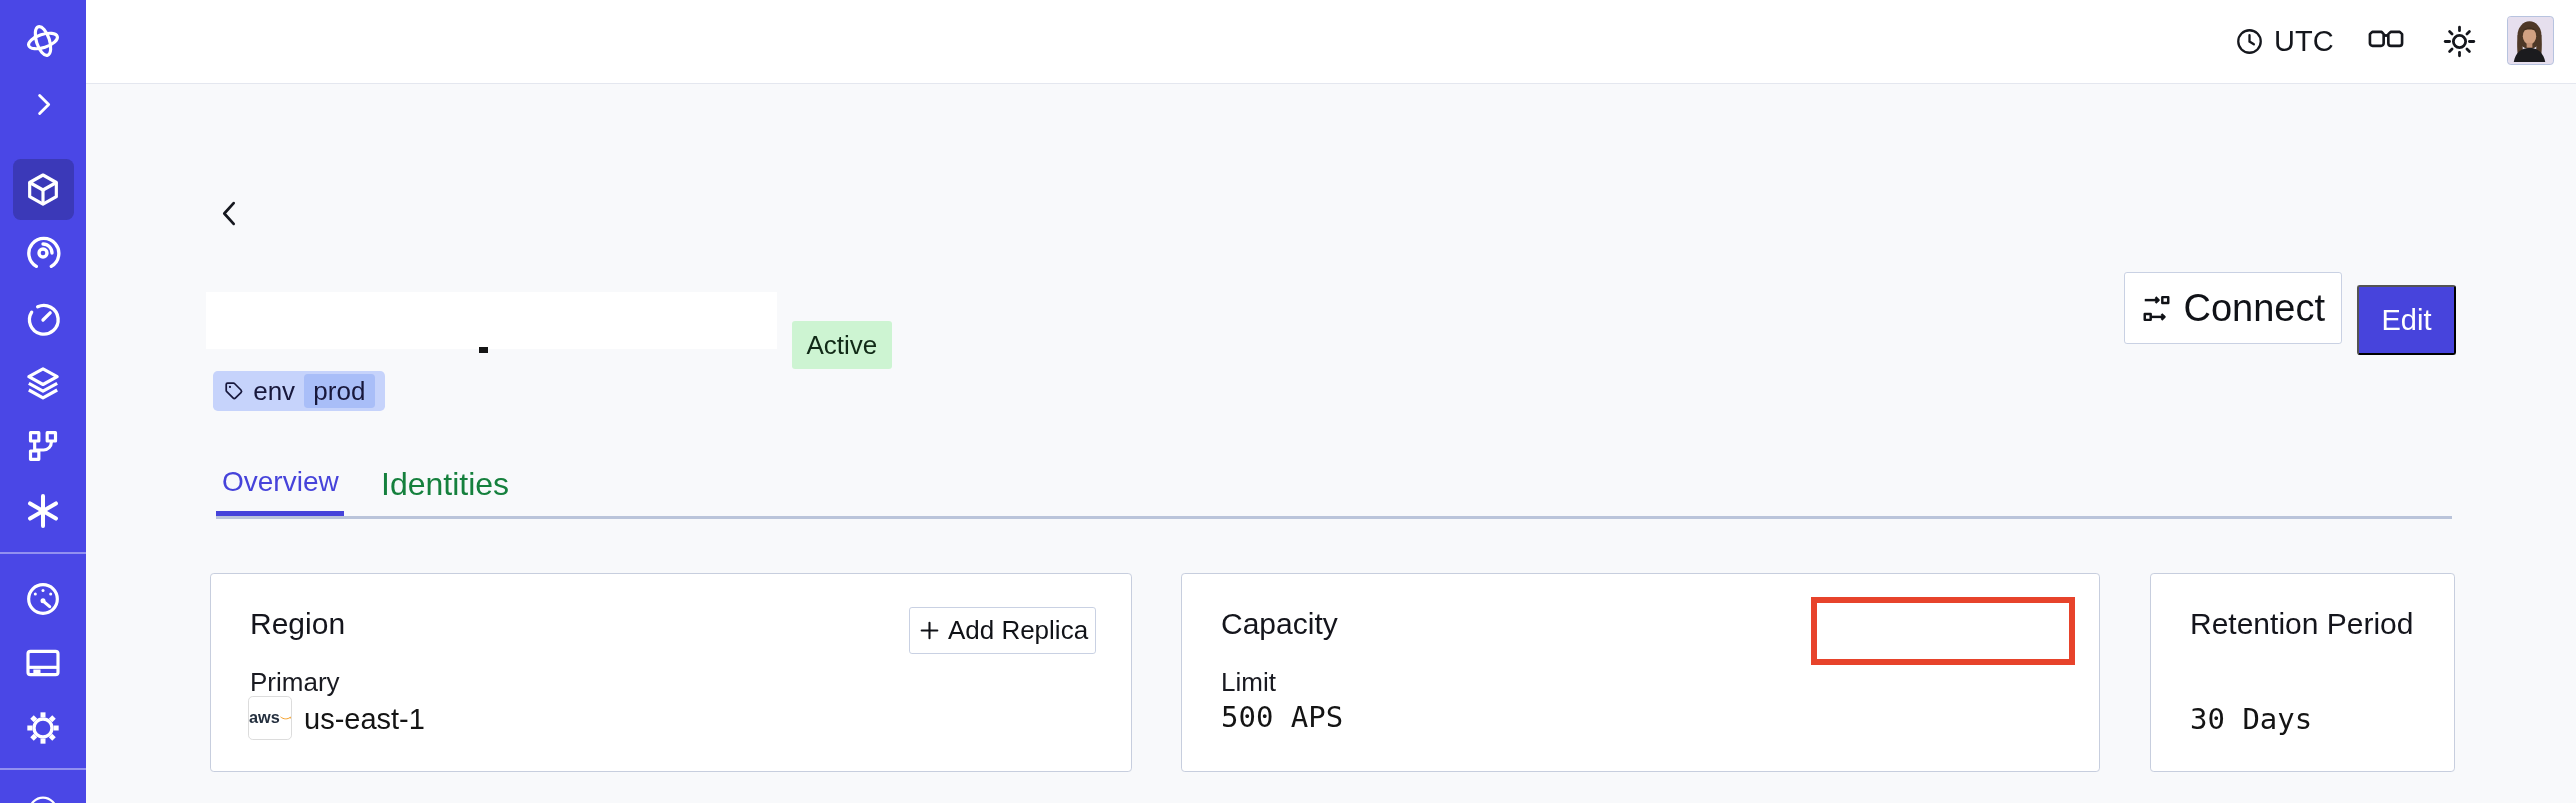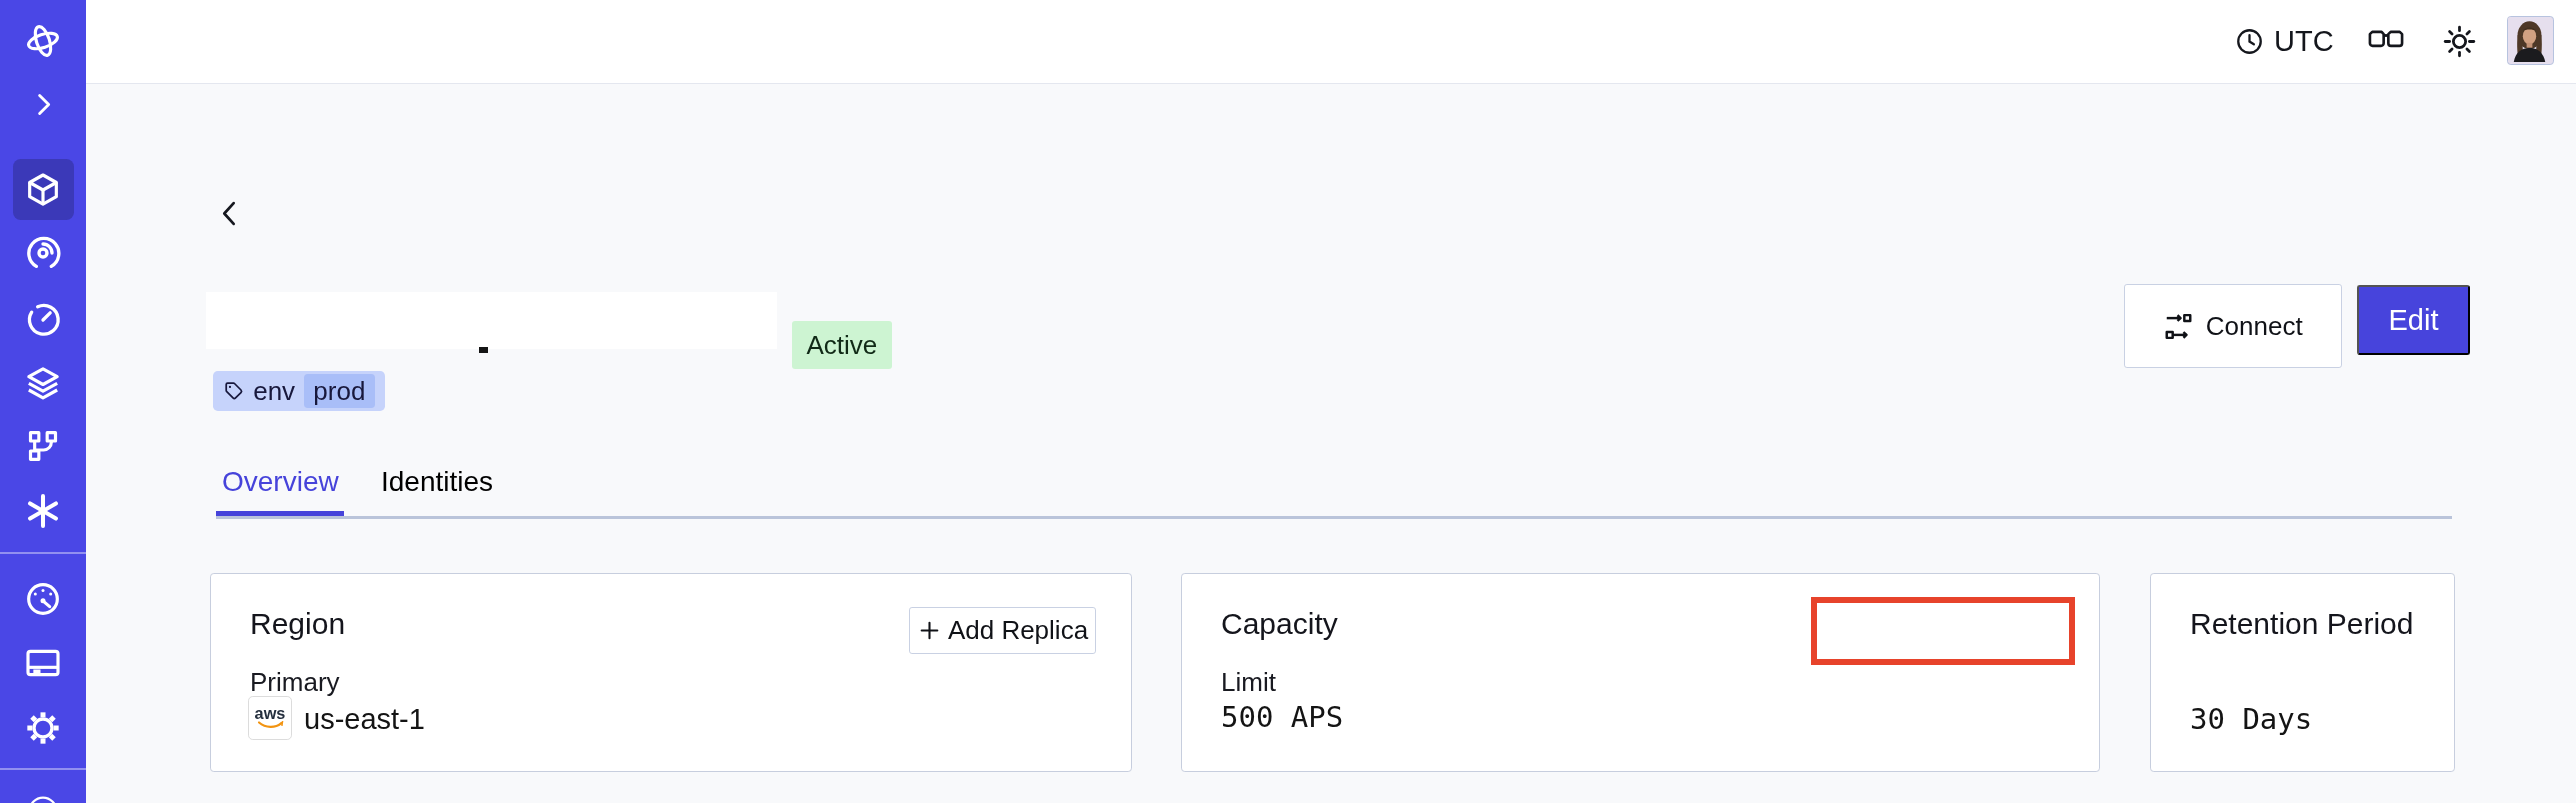--- a/index.html
+++ b/index.html
@@ -31,42 +31,42 @@
   
   .redact { position:absolute; left:206px; top:292px; width:571px; height:57px; background:#ffffff; }
   .redact-dot { position:absolute; left:479px; top:347px; width:8.6px; height:5.8px; background:#151515; }
   .status-badge { position:absolute; left:792px; top:321px; height:48px; padding:0 14.4px; background:#cdf4d2; border-radius:3px; display:flex; align-items:center; font-size:26px; color:#112a17; }
   .tag-chip { position:absolute; left:213px; top:371px; height:40px; padding:0 10.5px 0 9.6px; background:#c6d3fb; border-radius:4.8px; display:flex; align-items:center; gap:8.6px; color:#18183c; }
   .tag-chip .k { font-size:26px; }
   .tag-chip .v { background:#a9bef8; border-radius:3.8px; padding:1.9px 9.6px; font-size:26px; }
 
   
   .btn { display:flex; align-items:center; justify-content:center; gap:11.5px; background:#fff; border:1.9px solid #c9d1e3; border-radius:2.9px; font-weight:500; color:#101217; cursor:pointer; }
-  .connect-btn { position:absolute; left:2124px; top:284px; width:218px; height:84px; font-size:26px; }
-  .edit-btn { position:absolute; left:2357px; top:285px; width:113px; height:70px; background:#4744dc; border-radius:2.9px; color:#fff; font-size:29px; font-weight:500; display:flex; align-items:center; justify-content:center; cursor:pointer; }
+  .connect-btn { position:absolute; left:2124px; top:272px; width:218px; height:72px; font-size:38px; }
+  .edit-btn { position:absolute; left:2357px; top:285px; width:99px; height:70px; background:#4744dc; border-radius:2.9px; color:#fff; font-size:29px; font-weight:500; display:flex; align-items:center; justify-content:center; cursor:pointer; }
 
   
   .tab-overview { position:absolute; left:222px; top:466px; font-size:28px; font-weight:500; color:#4643da; cursor:pointer; }
-  .tab-identities { position:absolute; left:381px; top:466px; font-size:28px; color:#000000; cursor:pointer; }
+  .tab-identities { position:absolute; left:381px; top:466px; font-size:32px; color:#15803d; cursor:pointer; }
   .tab-underline { position:absolute; left:216px; top:511px; width:128px; height:4.8px; background:#4643da; }
   .tab-line { position:absolute; left:216px; top:516px; width:2236px; height:2.9px; background:#bac4da; }
 
   
   .card { position:absolute; top:573px; height:199px; background:#fff; border:1.9px solid #c7cede; border-radius:3.8px; }
   .card-region { left:210px; width:922px; }
   .card-capacity { left:1181px; width:919px; }
   .card-retention { left:2150px; width:305px; }
   .card-title { position:absolute; font-size:30px; font-weight:500; color:#14151c; line-height:38px; }
   .card-label { position:absolute; font-size:26px; color:#191a21; line-height:31px; }
   .mono-value { position:absolute; font-family:"DejaVu Sans Mono", monospace; font-size:29px; color:#141414; line-height:36px; }
 
   .t-region { left:250px; top:605px; }
   .add-replica { position:absolute; left:909px; top:607px; width:187px; height:47px; font-size:26px; gap:6px; }
   .l-primary { left:250px; top:667px; }
-  .aws-chip { position:absolute; left:248px; top:696px; width:44px; height:44px; background:#fff; border:1.9px solid #dcdcdc; border-radius:4.8px; display:flex; flex-direction:column; align-items:center; justify-content:center; }
+  .aws-chip { position:absolute; left:248px; top:696px; width:44px; height:44px; background:#fff; border:1.9px solid #dcdcdc; border-radius:4.8px; display:flex; flex-direction:row; align-items:center; justify-content:center; }
   .aws-word { font-size:16.3px; font-weight:700; color:#242f3e; line-height:15.3px; letter-spacing:0; }
   .v-region { position:absolute; left:304px; top:701px; font-size:29px; color:#141414; line-height:36px; }
 
   .t-capacity { left:1221px; top:605px; }
   .ondemand { position:absolute; left:1349px; top:606px; height:42px; padding:0 12.5px; background:#e6ddfc; border-radius:4.8px; display:flex; align-items:center; gap:8.6px; font-size:26px; color:#191a21; }
   .annotation { position:absolute; left:1811px; top:597px; width:264px; height:68px; border:6.7px solid #e7432b; z-index:9; }
   .manage-cap { position:absolute; left:1821px; top:607px; width:243px; height:47px; font-size:26px; gap:9.6px; z-index:8; }
   .l-limit { left:1221px; top:667px; }
   .v-capacity { left:1221px; top:699px; }
 

